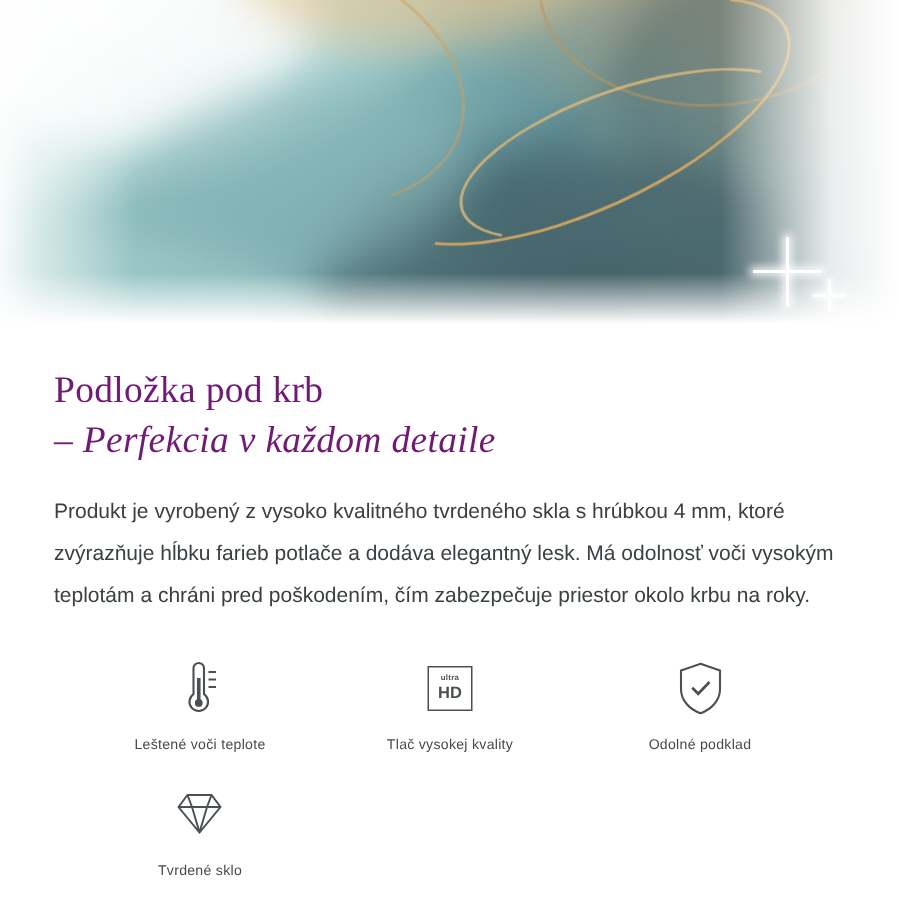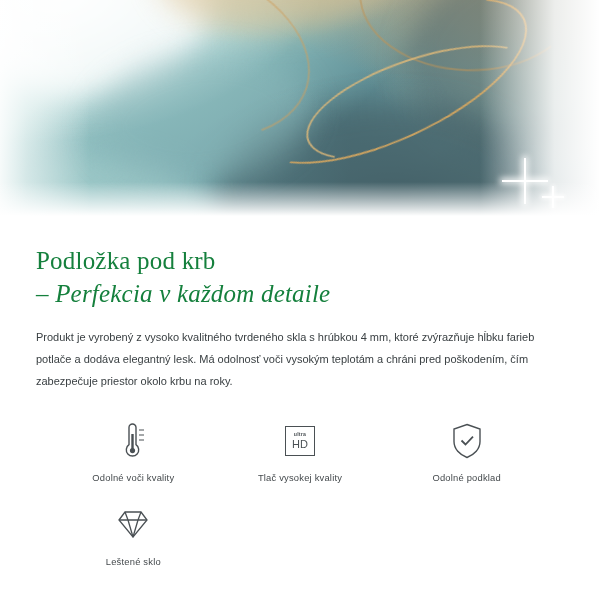--- a/index.html
+++ b/index.html
@@ -117,29 +117,29 @@
   .sparkle-sm::after { top: 50%; left: 0; height: 1.5px; width: 100%; margin-top: -0.75px; }
 
   
   .content {
     padding: 22px 36px 0 36px;
   }
   .headline {
     font-family: "Liberation Serif", serif;
     font-size: 25px;
     line-height: 1.32;
-    color: #15803d;
+    color: #701a75;
     font-weight: 400;
     margin: 0 0 16px 0;
     letter-spacing: 0.2px;
   }
   .headline .l2 { display: block; font-style: italic; }
 
   .body-copy {
-    font-size: 11px;
+    font-size: 14px;
     line-height: 2.0;
     color: #3a4043;
     margin: 0;
     max-width: 534px;
   }
 
   
   .features {
     display: grid;
     grid-template-columns: repeat(3, 1fr);
@@ -170,21 +170,21 @@
   }
 
   .ultrahd {
     width: 30px; height: 30px;
     border: 1.4px solid #4a5054;
     display: flex; flex-direction: column;
     align-items: center; justify-content: center;
     line-height: 1;
   }
   .ultrahd .t { font-size: 5.2px; font-weight: bold; color: #4a5054; letter-spacing: 0.2px; }
-  .ultrahd .b { font-size: 11px; font-weight: normal; color: #4a5054; margin-top: 1px; }
+  .ultrahd .b { font-size: 11px; font-weight: bold; color: #4a5054; margin-top: 1px; }
 
   svg { display: block; }
 </style>
 </head>
 <body>
 
 <div class="page">
 
   <div class="hero">
     <div class="panel-wrap">
@@ -220,21 +220,21 @@
 
       <div class="feature">
         <div class="ico">
           <svg width="30" height="40" viewBox="0 0 30 40" fill="none" stroke="#4a5054" stroke-width="1.4">
             <path d="M11 6.5a3.5 3.5 0 0 1 7 0v17.2a6.2 6.2 0 1 1-7 0z"></path>
             <circle cx="14.5" cy="29.6" r="2.6" fill="#4a5054" stroke="none"></circle>
             <rect x="13.3" y="13" width="2.4" height="15" fill="#4a5054" stroke="none"></rect>
             <path d="M21 9h5M21 14h5M21 19h5" stroke-width="1.2"></path>
           </svg>
         </div>
-        <div class="cap">Odolné voči kvality</div>
+        <div class="cap">Leštené voči teplote</div>
       </div>
 
       <div class="feature">
         <div class="ico">
           <div class="ultrahd">
             <span class="t">ultra</span>
             <span class="b">HD</span>
           </div>
         </div>
         <div class="cap">Tlač vysokej kvality</div>
@@ -250,20 +250,20 @@
         <div class="cap">Odolné podklad</div>
       </div>
 
       <div class="feature">
         <div class="ico">
           <svg width="38" height="34" viewBox="0 0 38 34" fill="none" stroke="#4a5054" stroke-width="1.3">
             <path d="M5 12 L11 4 h16 l6 8 -14 17z"></path>
             <path d="M5 12h28M11 4l3 8M27 4l-3 8M14 12l5 17M24 12l-5 17"></path>
           </svg>
         </div>
-        <div class="cap">Leštené sklo</div>
+        <div class="cap">Tvrdené sklo</div>
       </div>
 
 
 
     </div>
   </div>
 </div>
 
 </body></html>

